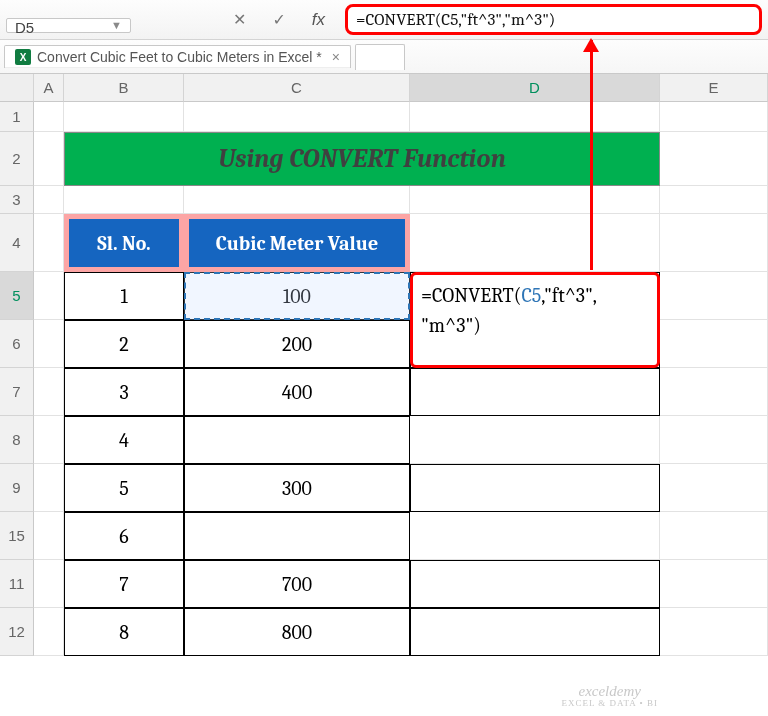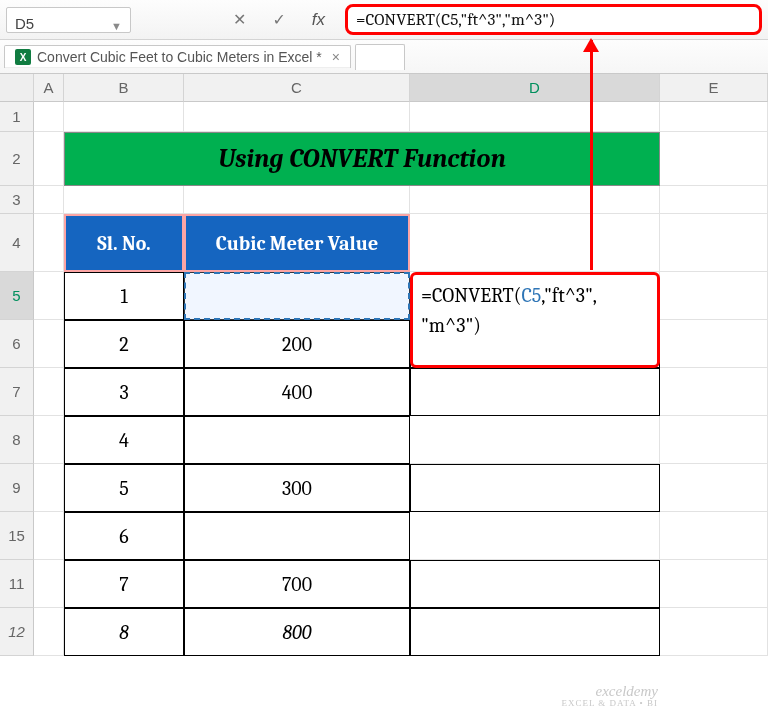--- a/index.html
+++ b/index.html
@@ -17,24 +17,24 @@
     display: flex;
     align-items: stretch;
     height: 40px;
     border-bottom: 1px solid #d4d4d4;
     background: linear-gradient(#fdfdfd,#f3f3f3);
   }
   .name-box {
     width: 125px;
     border-right: 1px solid #c8c8c8;
     display: flex;
-    align-items: flex-end;
+    align-items: flex-start;
     padding: 0 8px;
     background: #fff;
-    margin: 7px 0 6px 6px;
+    margin: 18px 0 6px 6px;
     border: 1px solid #c8c8c8;
     border-radius: 2px;
     justify-content: space-between;
   }
   .name-box span { font-size: 15px; color: #444; }
   .name-box .chev { color: #8a8a8a; font-size: 11px;}
   .fb-gap { width: 90px; }
   .fb-icons {
     display: flex;
     align-items: center;
@@ -135,21 +135,21 @@
   }
 
   
   .title-band {
     position:absolute;
     left: 64px; 
     top: 0; 
     width: calc(120px + 226px + 250px);
     height: 100%;
     background: #00b050;
-    color:#000000;
+    color:#404040;
     font-family: Cambria, "Times New Roman", serif;
     font-style: italic;
     font-weight: bold;
     font-size: 26px;
     display:flex; align-items:center; justify-content:center;
     border: 1px solid #888;
   }
 
   
   .tbl-head {
@@ -161,21 +161,21 @@
     display:grid;
     grid-template-columns: 120px 226px 250px;
   }
   .tbl-head > div {
     background: #1565c0;
     color:#fff;
     font-family: Cambria, "Times New Roman", serif;
     font-weight: bold;
     font-size: 20px;
     display:flex; align-items:center; justify-content:center;
-    border: 2px solid #fca5a5;
+    border: 5px solid #fca5a5;
   }
 
   
   .tbl-row {
     position:absolute;
     left:64px; top:0;
     width: calc(120px + 226px + 250px);
     height:100%;
     display:grid;
     grid-template-columns: 120px 226px 250px;
@@ -237,21 +237,21 @@
 
   
   .watermark {
     position:absolute;
     right: 110px;
     bottom: 8px;
     color: #c8c8c8;
     font-size: 15px;
     font-style: italic;
     font-family: Georgia, serif;
-    text-align:right;
+    text-align:center;
     line-height:1;
   }
   .watermark small { display:block; font-size:9px; letter-spacing:1px; font-style:normal;}
 
   .row4 { height: 58px; }
   .row2 { height: 54px; }
   .row1 { height: 30px; }
   .row3 { height: 28px; }
 </style>
 </head>
@@ -338,20 +338,21 @@
 
     <div class="row" style="position:relative;">
       <div class="rh sel">5</div>
       <div class="cell"></div>
         <div class="cell"></div>
         <div class="cell"></div>
         <div class="cell"></div>
         <div class="cell"></div>
       <div class="tbl-row">
         <div>1</div>
+        <div>100</div>
         <div class="dcell"></div>
       </div>
       <div class="marquee"></div>
     </div>
 
     <div class="row" style="position:relative;">
       <div class="rh">6</div>
       <div class="cell"></div>
         <div class="cell"></div>
         <div class="cell"></div>
@@ -425,21 +426,21 @@
         <div class="cell"></div>
         <div class="cell"></div>
         <div class="cell"></div>
       <div class="tbl-row">
         <div>7</div>
         <div>700</div>
         <div class="dcell"></div>
       </div>
     </div>
 
-    <div class="row" style="position:relative;font-style:italic;">
+    <div class="row" style="position:relative;">
       <div class="rh">12</div>
       <div class="cell"></div>
         <div class="cell"></div>
         <div class="cell"></div>
         <div class="cell"></div>
         <div class="cell"></div>
       <div class="tbl-row">
         <div>8</div>
         <div>800</div>
         <div class="dcell"></div>

